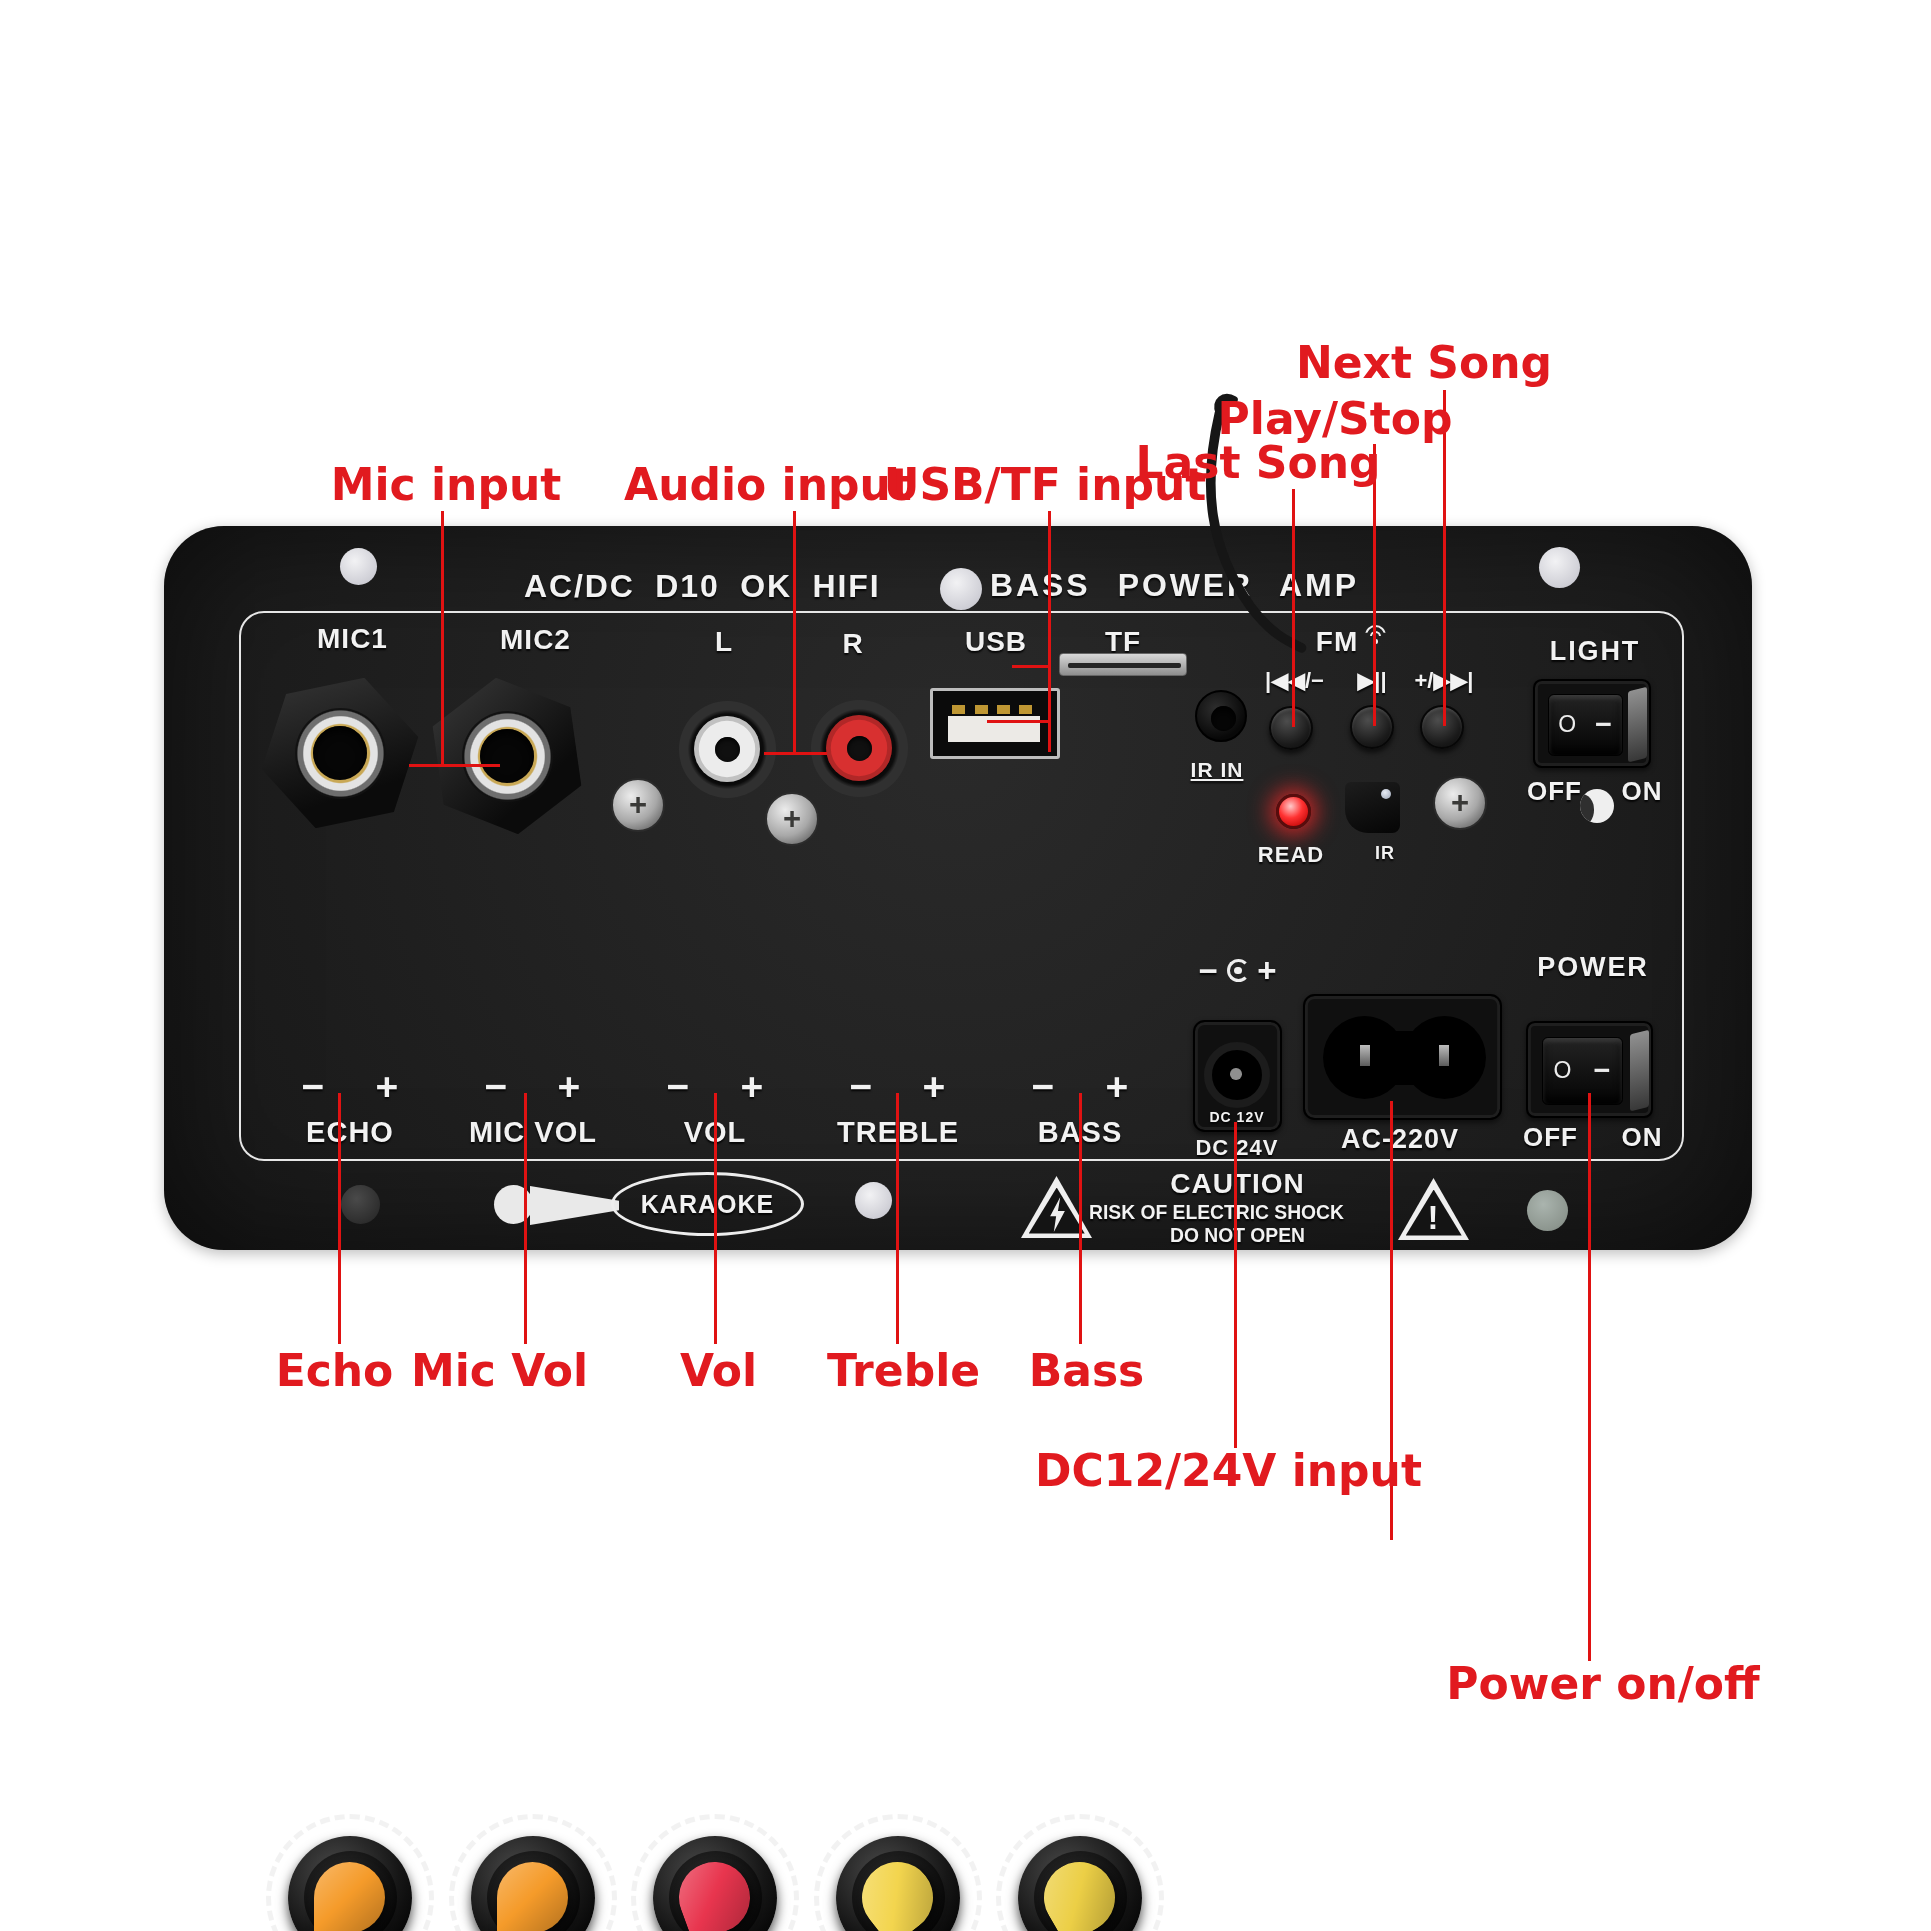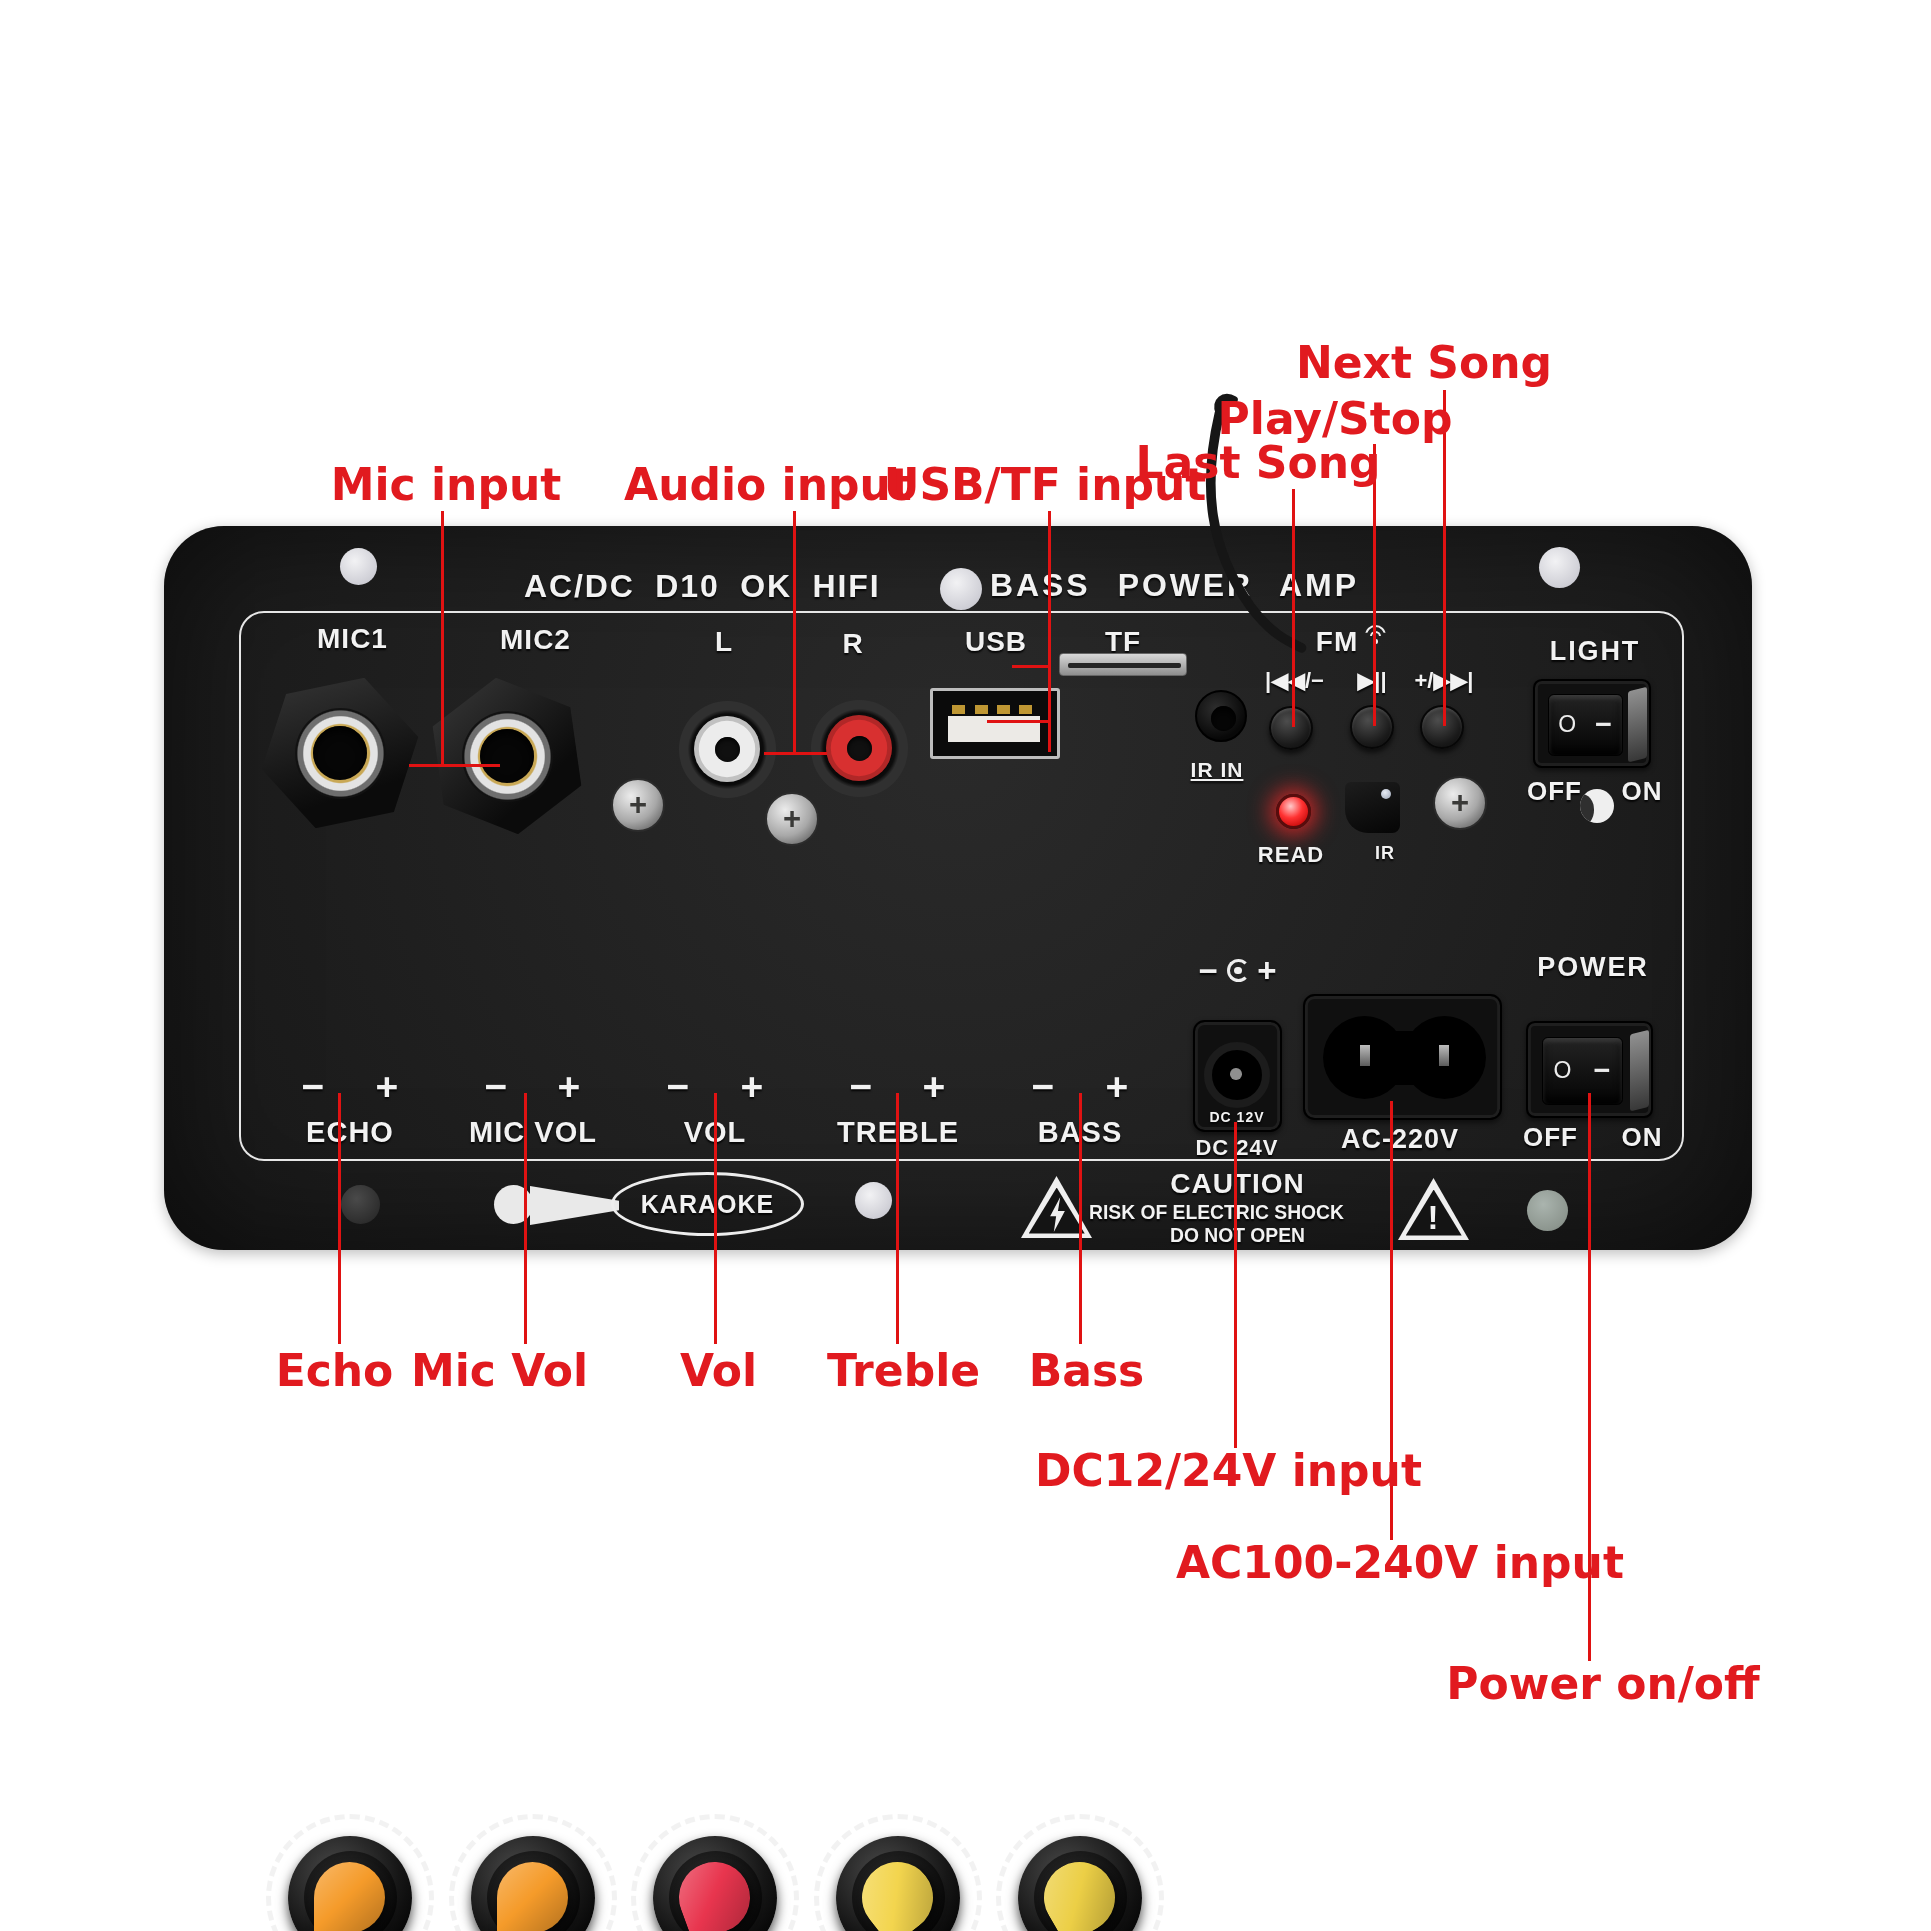--- a/index.html
+++ b/index.html
@@ -350,17 +350,16 @@
   <div class="rl" style="left:876px; top:462px; width:338px;">USB/TF input</div>
   <div class="rl" style="left:1113px; top:440px; width:290px;">Last Song</div>
   <div class="rl" style="left:1190px; top:396px; width:290px;">Play/Stop</div>
   <div class="rl" style="left:1279px; top:340px; width:290px;">Next Song</div>
   <div class="rl" style="left:238px; top:1348px; width:193px;">Echo</div>
   <div class="rl" style="left:379px; top:1348px; width:241px;">Mic Vol</div>
   <div class="rl" style="left:646px; top:1348px; width:145px;">Vol</div>
   <div class="rl" style="left:807px; top:1348px; width:193px;">Treble</div>
   <div class="rl" style="left:990px; top:1348px; width:193px;">Bass</div>
   <div class="rl" style="left:1035px; top:1448px; width:386px;">DC12/24V input</div>
-  <div class="rl" style="left:1176px; top:1540px; width:444px;">AC100-240V input</div>
   <div class="rl" style="left:1410px; top:1661px; width:386px;">Power on/off</div>
 
 </div>
 
 
 </body></html>

